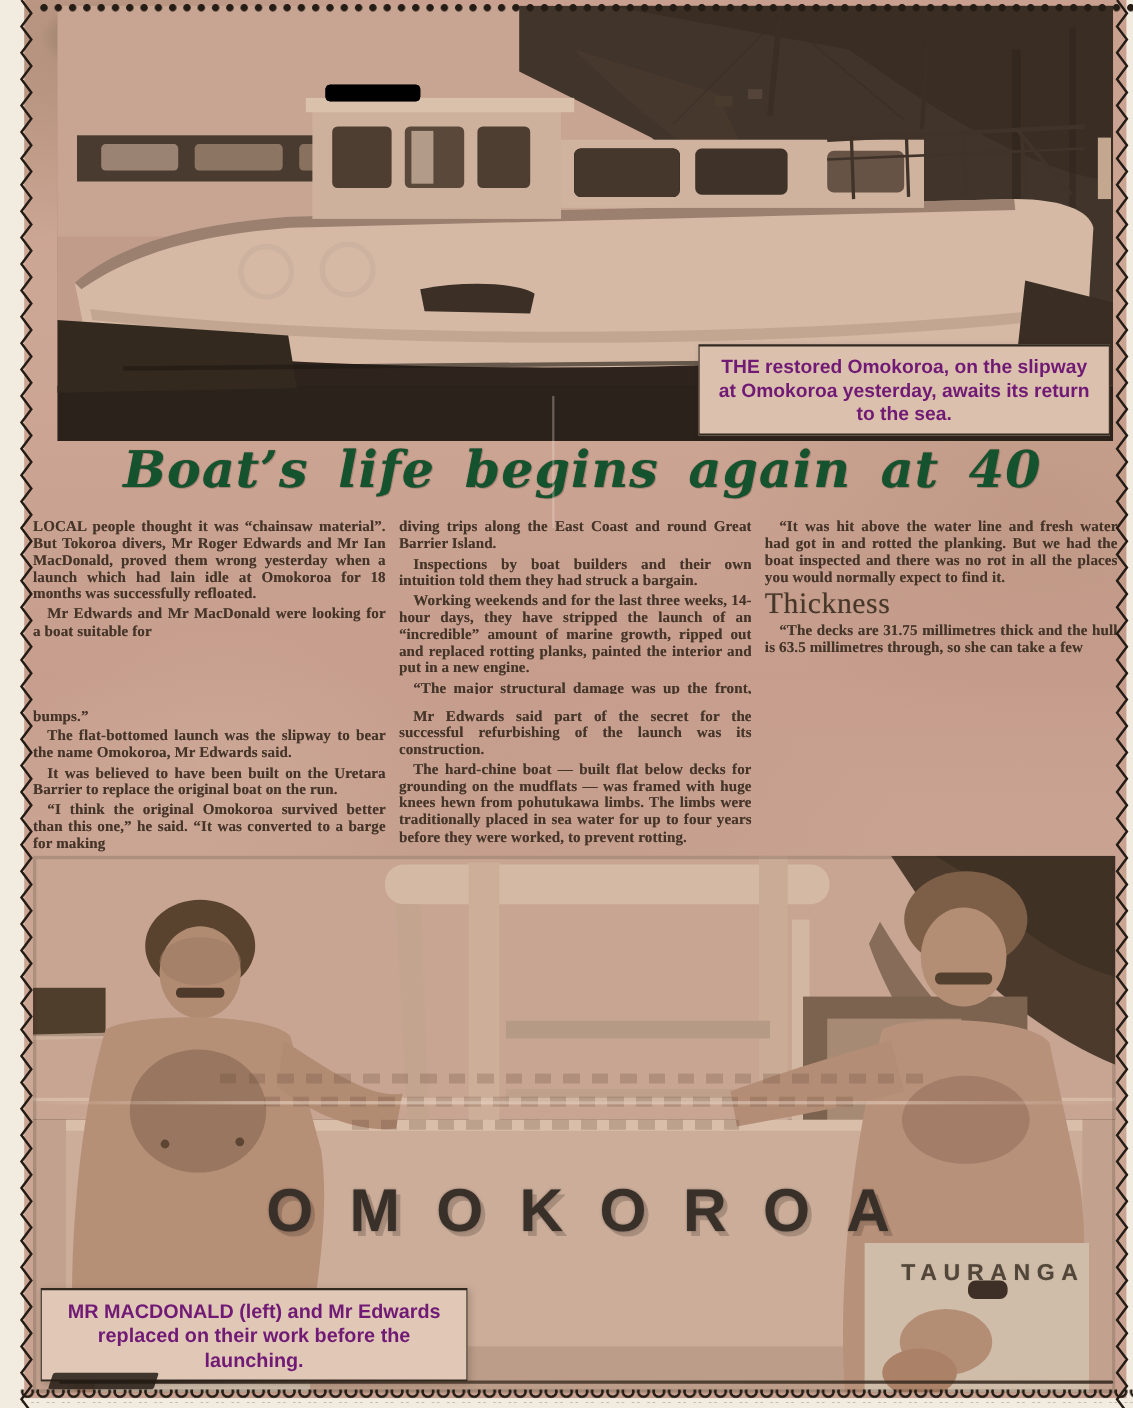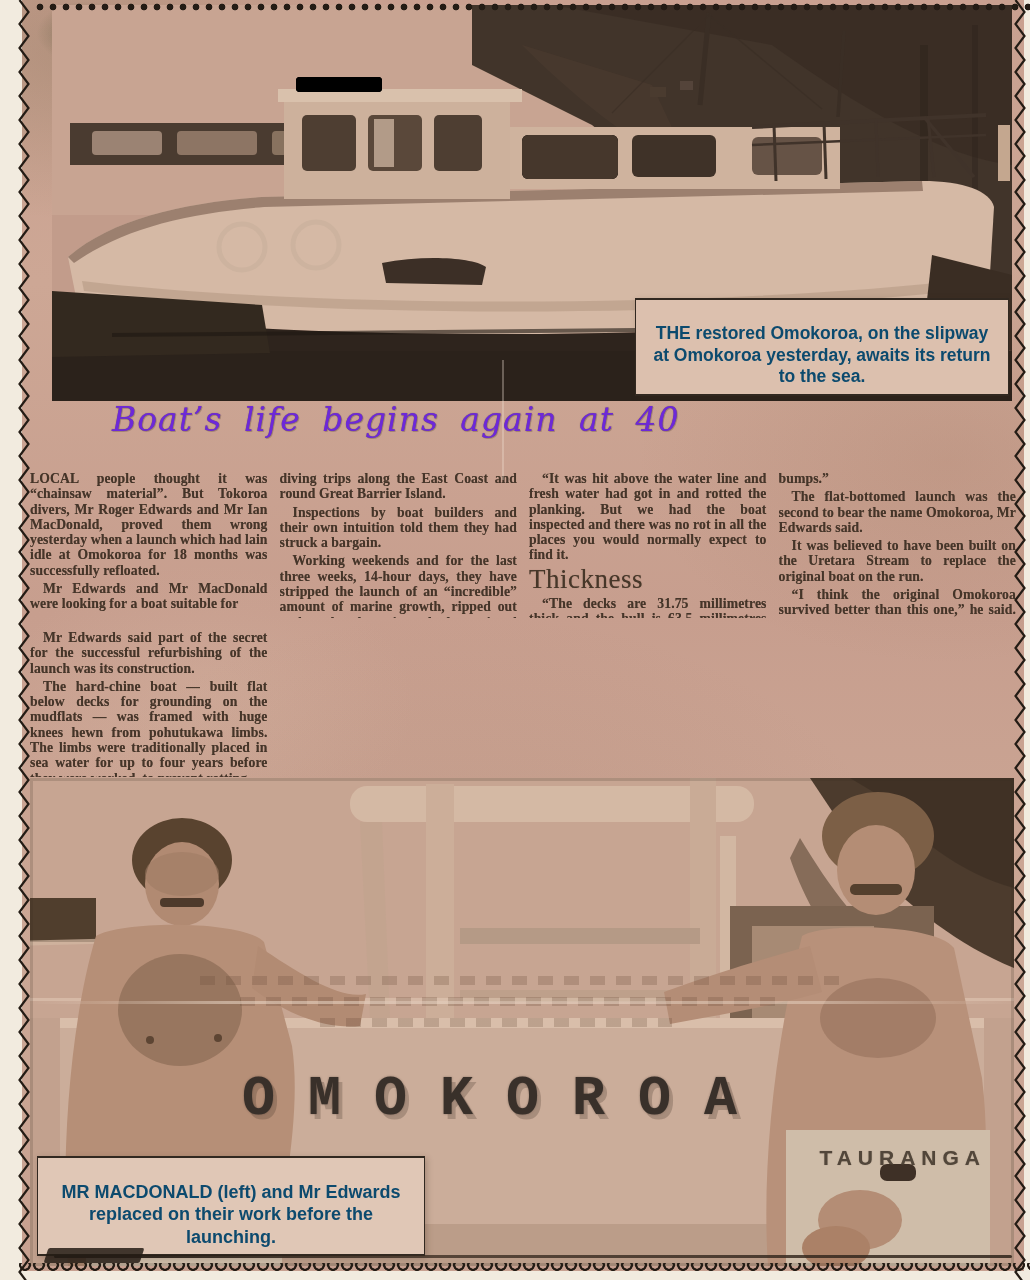--- a/index.html
+++ b/index.html
@@ -35,46 +35,46 @@
   .corner-stain{position:absolute;left:26px;top:0;width:150px;height:110px;opacity:.55;
     background:radial-gradient(ellipse 70px 45px at 40% 30%,#56563a,transparent 70%),
                radial-gradient(ellipse 55px 40px at 70% 60%,#4c4a33,transparent 72%);}
   
   .photo{position:absolute;overflow:hidden;box-shadow:inset 0 0 46px rgba(70,45,30,.28);}
   .photo svg{display:block;width:100%;height:100%;}
   .top-photo{left:52px;top:5px;width:960px;height:396px;}
   .bottom-photo{left:30px;top:778px;width:984px;height:488px;}
   
   .caption{position:absolute;font-family:"Liberation Sans",sans-serif;font-weight:700;
-    color:#0c4a6e;background:#dcc0ae;border:2px solid #312820;border-left-width:1px;
-    border-right-width:1px;padding:23px 10px 6px;text-align:center;line-height:1.24;
+    color:#701a75;background:#dcc0ae;border:2px solid #312820;border-left-width:1px;
+    border-right-width:1px;padding:8px 10px 6px;text-align:center;line-height:1.24;
     box-shadow:2px 2px 6px rgba(60,40,28,.25);}
   .top-caption{right:3px;bottom:5px;width:352px;font-size:17.5px;}
   .bottom-caption{left:7px;bottom:10px;width:366px;font-size:18px;background:#e0c7b6;}
   
   .headline{position:absolute;left:60px;top:400px;right:30px;height:66px;
-    font-family:"DejaVu Serif","Liberation Serif",serif;font-style:italic;font-weight:400;
-    font-size:33px;letter-spacing:1px;word-spacing:10px;color:#6d28d9;
+    font-family:"DejaVu Serif","Liberation Serif",serif;font-style:italic;font-weight:700;
+    font-size:46px;letter-spacing:1px;word-spacing:10px;color:#14532d;
     padding-left:52px;white-space:nowrap;
     text-shadow:0 0 1px rgba(58,45,36,.6),1px 1px 0 rgba(58,45,36,.22);}
   
   .columns{position:absolute;left:30px;top:471px;width:986px;height:306px;
-    display:grid;grid-template-columns:repeat(4,1fr);gap:12px;overflow:hidden;
+    display:grid;grid-template-columns:repeat(3,1fr);gap:12px;overflow:hidden;
     font-weight:700;font-size:13.7px;line-height:15.3px;text-align:justify;
     color:#453529;letter-spacing:.1px;
     text-shadow:0 0 .6px rgba(69,53,41,.55);}
   .col{overflow:hidden;}
   .col p{margin:0 0 3px;}
   .col p.indent{text-indent:13px;}
   .col-subhead{font-weight:400;font-size:27px;letter-spacing:.5px;text-align:left;
     margin:9px 0 9px;color:#473729;text-indent:0;
     font-family:"Liberation Serif",serif;text-shadow:0 0 .7px rgba(71,55,41,.5);}
   
   .boat-name{position:absolute;left:212px;top:290px;
-    font-family:Liberation Mono, monospace;font-weight:700;font-size:55px;
+    font-family:Liberation Sans, sans-serif;font-weight:700;font-size:55px;
     letter-spacing:33px;color:#39302a;white-space:nowrap;
     text-shadow:4px 5px 0 rgba(74,58,46,.28),0 0 2px rgba(57,48,42,.5);}
   .boat-port{position:absolute;left:0;top:368px;width:100%;text-align:right;
     transform:translateX(-28px);font-family:"Liberation Sans",sans-serif;font-weight:700;
     font-size:21px;letter-spacing:6px;color:#453a2e;opacity:.9;
     text-shadow:0 0 1px rgba(69,58,46,.5);}
   .ghost-rows{position:absolute;left:170px;top:198px;width:640px;height:66px;
     opacity:.5;filter:blur(.7px);}
   .ghost-rows div{height:9px;margin-bottom:12px;
     background:repeating-linear-gradient(90deg,rgba(104,74,56,.5) 0 15px,transparent 15px 26px);}
@@ -188,22 +188,22 @@
       <p class="indent">Working weekends and for the last three weeks, 14-hour days, they have stripped the launch of an “incredible” amount of marine growth, ripped out and replaced rotting planks, painted the interior and put in a new engine.</p>
       <p class="indent">“The major structural damage was up the front, where it had been hit</p>
     </div>
     <div class="col">
       <p class="indent">“It was hit above the water line and fresh water had got in and rotted the planking. But we had the boat inspected and there was no rot in all the places you would normally expect to find it.</p>
       <div class="col-subhead">Thickness</div>
       <p class="indent">“The decks are 31.75 millimetres thick and the hull is 63.5 millimetres through, so she can take a few</p>
     </div>
     <div class="col">
       <p>bumps.”</p>
-      <p class="indent">The flat-bottomed launch was the second to bear the name Omokoroa, Mr Edwards said.</p>
-      <p class="indent">It was believed to have been built on the Uretara Stream to replace the original boat on the run.</p>
+      <p class="indent">The flat-bottomed launch was the slipway to bear the name Omokoroa, Mr Edwards said.</p>
+      <p class="indent">It was believed to have been built on the Uretara Barrier to replace the original boat on the run.</p>
       <p class="indent">“I think the original Omokoroa survived better than this one,” he said. “It was converted to a barge for making</p>
     </div>
     <div class="col">
       <p class="indent">Mr Edwards said part of the secret for the successful refurbishing of the launch was its construction.</p>
       <p class="indent">The hard-chine boat — built flat below decks for grounding on the mudflats — was framed with huge knees hewn from pohutukawa limbs. The limbs were traditionally placed in sea water for up to four years before they were worked, to prevent rotting.</p>
     </div>
   </div>
 
   <div class="photo bottom-photo">
     <svg viewBox="0 0 984 488" preserveAspectRatio="none">

